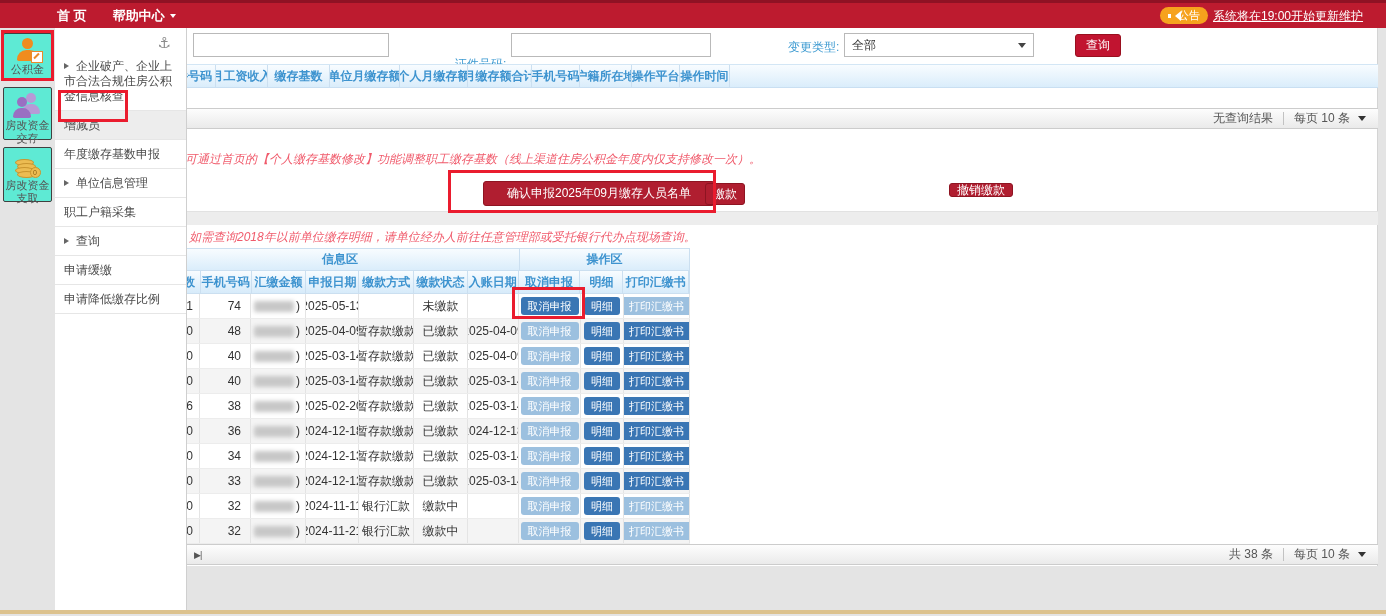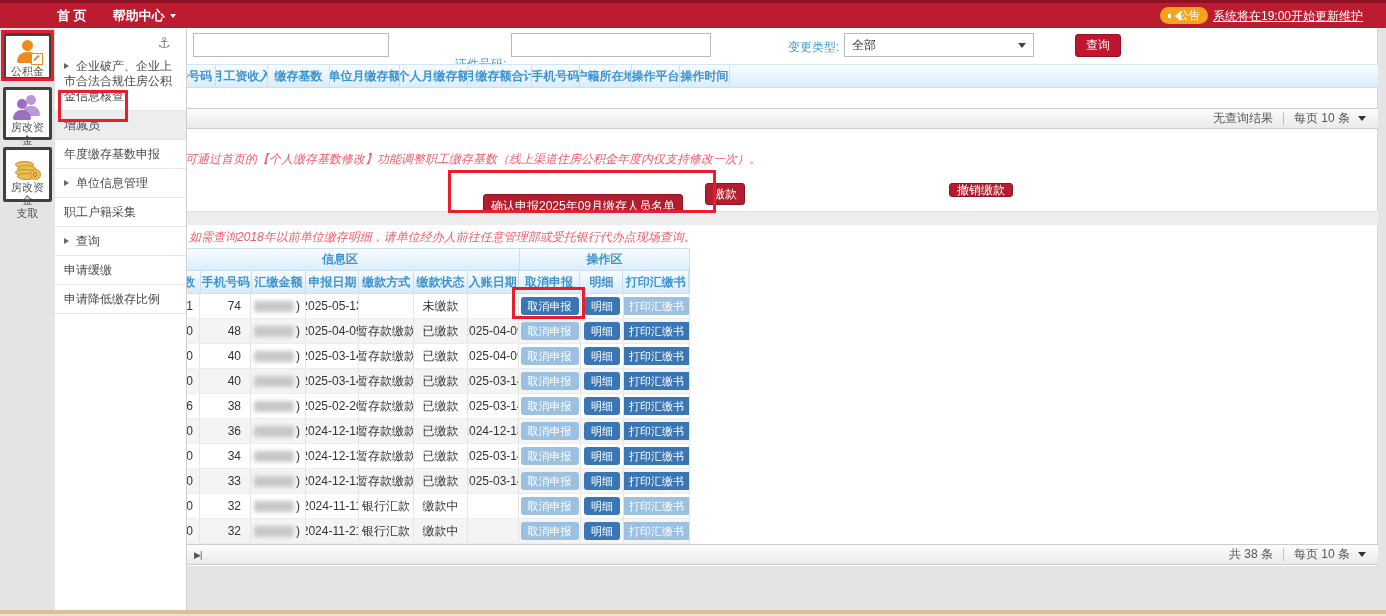--- a/index.html
+++ b/index.html
@@ -14,21 +14,21 @@
   .dn{width:0;height:0;border:3px solid transparent;border-top:4px solid #fff;margin-left:5px;margin-top:4px}
   .badge{position:absolute;left:1160px;top:4px;height:17px;background:#f6a21d;border-radius:9px;
          display:flex;align-items:center;padding:0 8px;color:#fff;font-size:11px;cursor:pointer}
   .badge::after{content:"";position:absolute;right:-3px;bottom:1px;width:0;height:0;
          border:4px solid transparent;border-left:5px solid #f6a21d}
   .spk{display:inline-block;width:10px;height:10px;position:relative}
   .spk::before{content:"";position:absolute;left:0;top:3px;width:3px;height:4px;background:#fff}
   .spk::after{content:"";position:absolute;left:2px;top:0;width:0;height:0;border:5px solid transparent;border-right:6px solid #fff}
   .syslink{position:absolute;left:1213px;top:5px;color:#fff;font-size:12px;text-decoration:underline;cursor:pointer;white-space:nowrap}
   
-  .rail-item{position:absolute;left:3px;width:49px;background:#ffffff;border:3px solid #404040;border-radius:2px;
+  .rail-item{position:absolute;left:3px;width:49px;background:#5eead4;border:1px solid #404040;border-radius:2px;
              text-align:center;box-sizing:border-box;cursor:pointer}
   .rail-label{font-size:11px;color:#555;line-height:13px}
   .i-person{position:relative;width:26px;height:24px;margin:4px auto 1px}
   .i-person .h{width:11px;height:11px;background:#f08c1e;border-radius:50%;margin:0 auto}
   .i-person .b{width:22px;height:11px;background:#f08c1e;border-radius:11px 11px 2px 2px;margin:1px auto 0}
   .i-person .e{position:absolute;right:-2px;bottom:-1px;width:10px;height:10px;background:#fff;border:1px solid #e98b2a}
   .i-person .e::after{content:"";position:absolute;left:1px;top:3px;width:7px;height:2px;background:#e98b2a;transform:rotate(-45deg)}
   .i-people{position:relative;width:30px;height:25px;margin:5px auto 1px}
   .pp{position:absolute}
   .pp .h{width:10px;height:10px;border-radius:50%;margin:0 auto}
@@ -232,21 +232,21 @@
     <div class="right">
       <span>无查询结果</span>
       <span class="vsep"></span>
       <span>每页 10 条</span>
       <span class="chev-dn"></span>
     </div>
   </div>
 
   <div class="notice" style="left:-14px;top:123px">，可通过首页的【个人缴存基数修改】功能调整职工缴存基数（线上渠道住房公积金年度内仅支持修改一次）。</div>
 
-  <button class="btn-red" style="left:296px;top:166px;width:200px;height:25px">确认申报2025年09月缴存人员名单</button>
+  <button class="btn-red" style="left:296px;top:153px;width:232px;height:25px">确认申报2025年09月缴存人员名单</button>
   <button class="btn-red" style="left:518px;top:155px;width:40px;height:22px">缴款</button>
   <button class="btn-red" style="left:762px;top:155px;width:64px;height:14px">撤销缴款</button>
 
   <div class="graystrip"></div>
 
   <div class="notice" style="left:2px;top:201px">如需查询2018年以前单位缴存明细，请单位经办人前往任意管理部或受托银行代办点现场查询。</div>
 
   <div class="t2">
     <div class="gh">
       <div class="g1">信息区</div>

